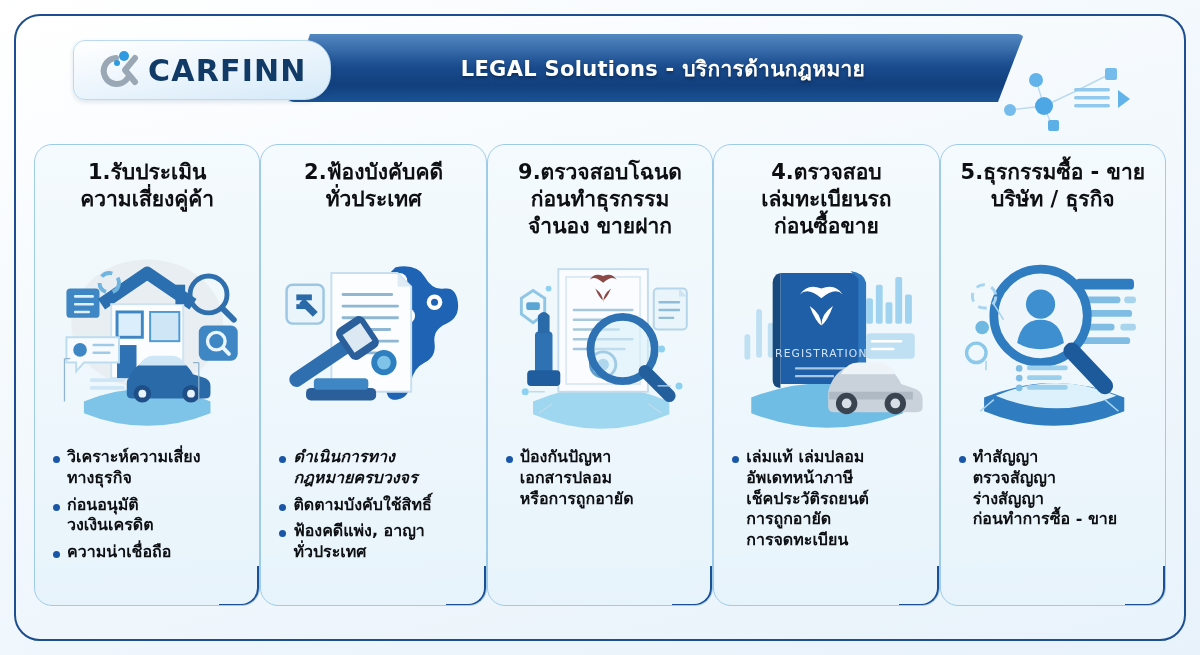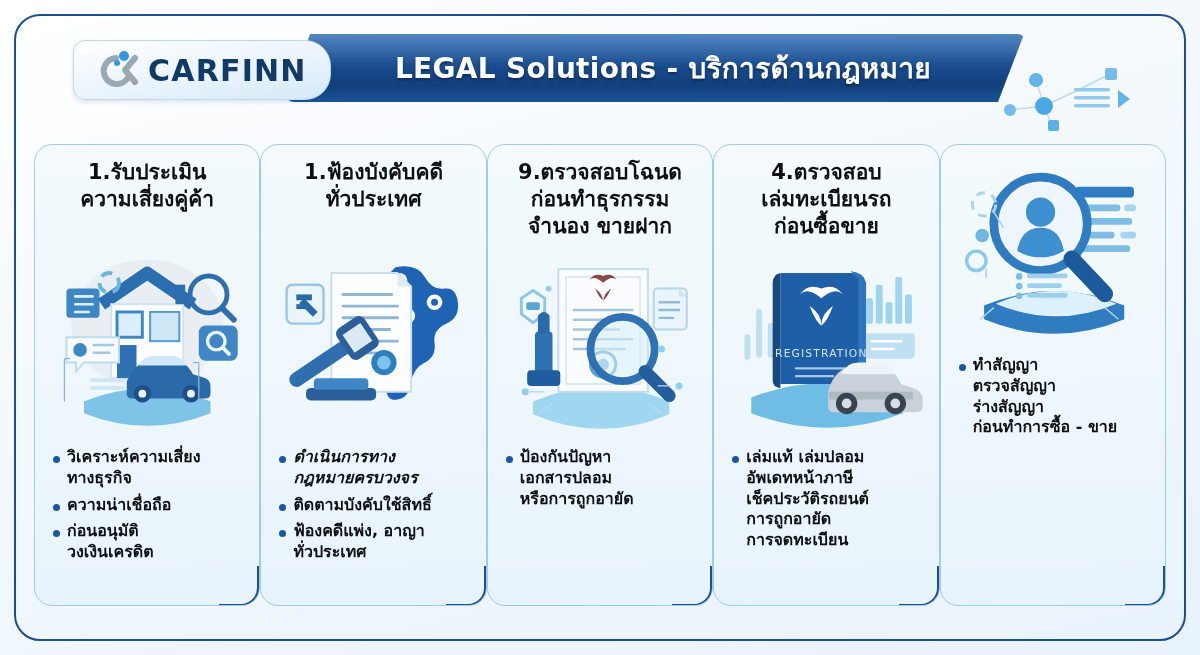--- a/index.html
+++ b/index.html
@@ -77,21 +77,21 @@
     pointer-events: none;
   }
 
   .title-text {
     position: absolute;
     left: 0; right: 0;
     top: 50%;
     transform: translateY(-50%);
     text-align: center;
     color: #ffffff;
-    font-size: 28px;
+    font-size: 21px;
     font-weight: 700;
     letter-spacing: 0.3px;
     text-shadow: 0 2px 3px rgba(0,0,0,0.35);
     padding-left: 14px;
   }
 
   .logo-plate {
     position: absolute;
     left: 57px;
     top: 24px;
@@ -288,29 +288,29 @@
             <rect x="46" y="126" width="36" height="4" rx="2" fill="#cfe6f7"></rect>
             <rect x="46" y="134" width="36" height="4" rx="2" fill="#cfe6f7"></rect>
             <g stroke="#90b6cf" stroke-width="1.3" fill="none">
               <path d="M20 106 v44 M20 106 h6 M158 110 v40 M158 110 h-6"></path>
             </g>
           </svg>
         </div>
         <ul class="bullets">
           <li style="white-space: pre-line;">วิเคราะห์ความเสี่ยง
 ทางธุรกิจ</li>
-          <li>ความน่าเชื่อถือ</li>
           <li style="white-space: pre-line;">ก่อนอนุมัติ
 วงเงินเครดิต</li>
+          <li>ความน่าเชื่อถือ</li>
         </ul>
         <span class="corner-arc"></span>
       </div>
 
       <div class="card">
-        <div class="card-title" style="white-space: pre-line;">1.ฟ้องบังคับคดี
+        <div class="card-title" style="white-space: pre-line;">2.ฟ้องบังคับคดี
 ทั่วประเทศ</div>
         <div class="card-art">
           <svg viewBox="0 0 210 188">
             <path d="M128 12 q22 -4 30 10 q8 14 20 12 q12 -2 14 14 q2 16 -12 22 q-14 6 -12 20 q2 14 -10 20 q-12 6 -14 20 q-2 16 -14 18 q-12 2 -12 -14 q0 -20 -10 -30 q-10 -10 -4 -24 q6 -14 0 -26 q-6 -12 6 -24 q8 -8 18 -18z" fill="#1f63b4"></path>
             <g fill="#ffffff">
               <circle cx="132" cy="26" r="8"></circle>
                 <circle cx="168" cy="48" r="8"></circle>
                 <circle cx="140" cy="62" r="8"></circle>
             </g>
             <g fill="#1f63b4">
@@ -447,20 +447,22 @@
           <li style="white-space: pre-line;">เล่มแท้ เล่มปลอม
 อัพเดทหน้าภาษี
 เช็คประวัติรถยนต์
 การถูกอายัด
 การจดทะเบียน</li>
         </ul>
         <span class="corner-arc"></span>
       </div>
 
       <div class="card">
+        <div class="card-title" style="white-space: pre-line;">5.ธุรกรรมซื้อ - ขาย
+บริษัท / ธุรกิจ</div>
         <div class="card-art">
           <svg viewBox="0 0 210 188">
             <path d="M34 146 q72 -30 144 0 q-72 30 -144 0z" fill="#cfeafa"></path>
             <path d="M34 146 q72 -30 144 0 l0 14 q-72 30 -144 0z" fill="#2f7cc0"></path>
             <path d="M46 144 q62 -26 124 0 q-62 26 -124 0z" fill="#ddf1fc"></path>
             <g fill="#2f7cc0">
               <rect x="128" y="24" width="60" height="11" rx="4"></rect>
             </g>
             <g fill="#7fbde4">
               <rect x="128" y="42" width="46" height="7" rx="3"></rect>

